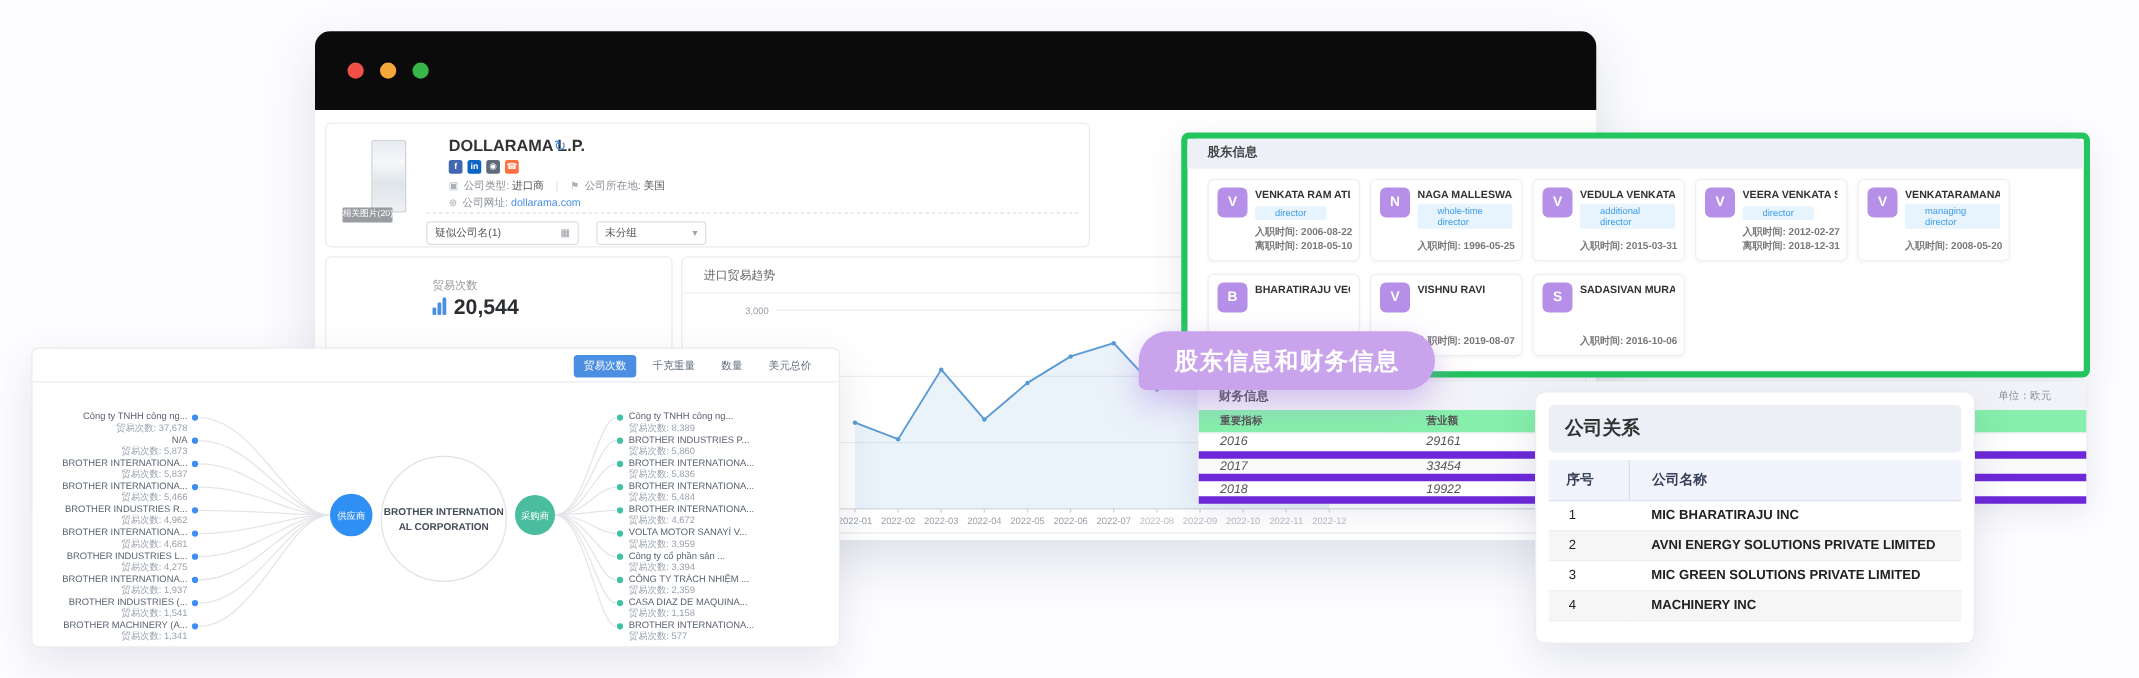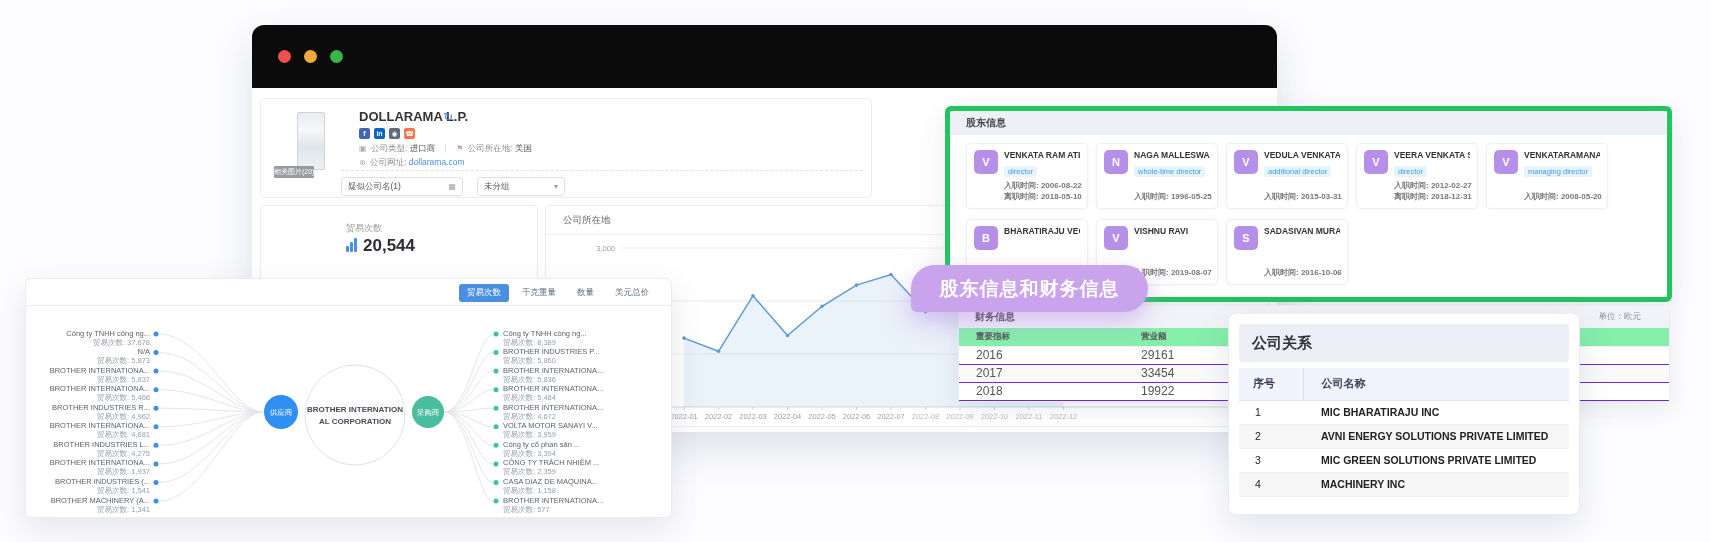--- a/index.html
+++ b/index.html
@@ -46,31 +46,31 @@
 
 
 .sh-panel{position:absolute;left:945px;top:106px;width:727px;height:196px;background:#fff;border:5px solid #22c55e;border-radius:6px;box-shadow:0 10px 30px rgba(50,60,100,.10);z-index:2;}
 .sh-header{height:24px;background:#eef0f7;border-radius:6px 6px 0 0;font-size:10px;font-weight:bold;color:#444;line-height:24px;padding-left:16px;}
 .dcards{display:flex;flex-wrap:wrap;gap:10px 8px;padding:8px 16px;}
 .dcard{width:122px;height:66px;border:1px solid #f0f0f4;border-radius:5px;background:#fff;box-shadow:0 1px 4px rgba(0,0,0,.04);padding:6px 7px;display:flex;flex-direction:column;}
 .dtop{display:flex;gap:6px;}
 .davatar{width:24px;height:24px;border-radius:5px;background:#b58fe8;color:#fff;font-size:11px;font-weight:bold;text-align:center;line-height:24px;flex:none;}
 .dmeta{flex:1;min-width:0;}
 .dname{font-size:8.5px;font-weight:bold;color:#333;white-space:nowrap;overflow:hidden;}
-.dbadge{display:inline-block;font-size:7.5px;color:#3d9be9;background:#e7f4fd;border-radius:2px;padding:1px 4px;margin-top:3px;}
+.dbadge{display:inline-block;font-size:7.5px;color:#3d9be9;background:#e7f4fd;border-radius:2px;padding:1px 16px;margin-top:3px;}
 .ddates{margin-top:auto;margin-left:30px;font-size:8px;color:#777;line-height:11px;white-space:nowrap;font-weight:bold;}
 
 
 .fin-panel{position:absolute;left:958px;top:305px;width:712px;height:97px;background:#fff;border:1px solid #ececf2;border-radius:4px;box-shadow:0 8px 24px rgba(50,60,100,.10);z-index:2;}
 .fin-header{height:22px;background:#f2f3f8;border-radius:4px 4px 0 0;display:flex;align-items:center;padding:0 28px 0 16px;}
 .fin-title{font-size:10px;font-weight:bold;color:#444;flex:1;}
 .fin-unit{font-size:8.5px;color:#8a8f98;}
 .fin-table{width:100%;border-collapse:collapse;}
 .fin-table th{font-size:8.5px;color:#555;text-align:left;font-weight:bold;background:#86efac;border-bottom:1px solid #f0f0f3;height:18px;padding-left:17px;}
-.fin-table td{font-size:12px;color:#555;height:18px;padding-left:17px;border-bottom:1px solid #6d28d9;}
+.fin-table td{font-size:10px;color:#555;height:18px;padding-left:17px;border-bottom:6px solid #6d28d9;font-style:italic;}
 .fin-table tr.alt td{background:#fafafb;}
 
 
 .rel-panel{position:absolute;left:1228px;top:313px;width:352px;height:202px;background:#fff;border:1px solid #ececf2;border-radius:8px;box-shadow:0 12px 34px rgba(50,60,100,.13);padding:10px;z-index:4;}
 .rel-header{height:38px;background:#edeff7;border-radius:4px;font-size:15px;font-weight:bold;color:#333;line-height:38px;padding-left:13px;}
 .rel-table{width:100%;border-collapse:collapse;margin-top:6px;}
 .rel-table th{height:32px;background:#f1f4fc;font-size:11px;color:#39425a;text-align:left;border-bottom:1px solid #dfe3f0;}
 .rel-table th.no{width:64px;padding-left:14px;border-right:1px solid #d9deec;}
 .rel-table th.nm{padding-left:18px;}
 .rel-table td{height:24px;font-size:10.5px;color:#222;border-bottom:1px solid #efeff1;}
@@ -147,21 +147,21 @@
         <span class="bars">
             <i style="height:6px"></i>
             <i style="height:10px"></i>
             <i style="height:14px"></i>
           </span>
         <span class="stat-value">20,544</span>
       </div>
     </div>
 
     <div class="chart-card">
-      <div class="chart-title">公司所在地</div>
+      <div class="chart-title">进口贸易趋势</div>
       <div class="chart-sep"></div>
       <svg id="trend-svg" width="724" height="194">
           <line x1="75" y1="14" x2="700" y2="14" stroke="#ededf0" stroke-width="1"></line>
           <text x="69" y="17" text-anchor="end" font-size="7.5" fill="#9aa0a8">3,000</text>
           <line x1="75" y1="67" x2="700" y2="67" stroke="#ededf0" stroke-width="1"></line>
           <text x="69" y="70" text-anchor="end" font-size="7.5" fill="#9aa0a8">2,000</text>
           <line x1="75" y1="120" x2="700" y2="120" stroke="#ededf0" stroke-width="1"></line>
           <text x="69" y="123" text-anchor="end" font-size="7.5" fill="#9aa0a8">1,000</text>
           <line x1="75" y1="173" x2="700" y2="173" stroke="#d8dade" stroke-width="1"></line>
           <path d="M138 173 L138 104.1 L172.5 117.3 L207 61.7 L241.5 101.5 L276 72.3 L310.5 51.1 L345 40.5 L379.5 77.6 L414 61.7 L448.5 72.3 L483 53.8 L517.5 45.8 L517.5 173 Z" fill="rgba(91,155,213,0.13)"></path>

